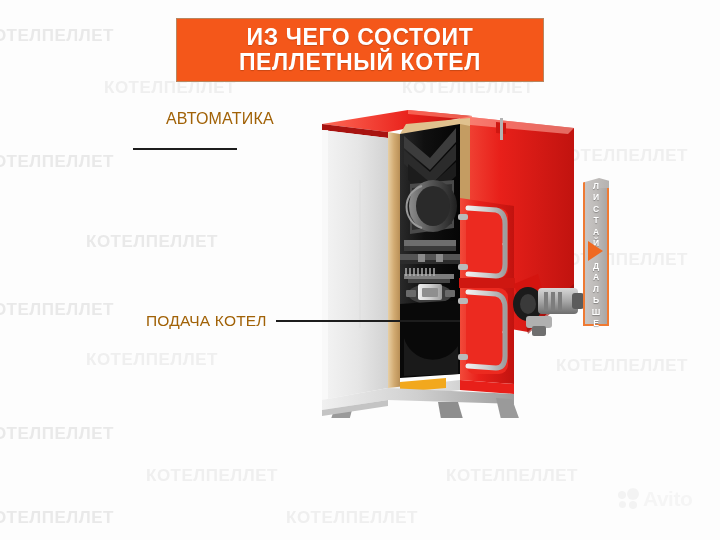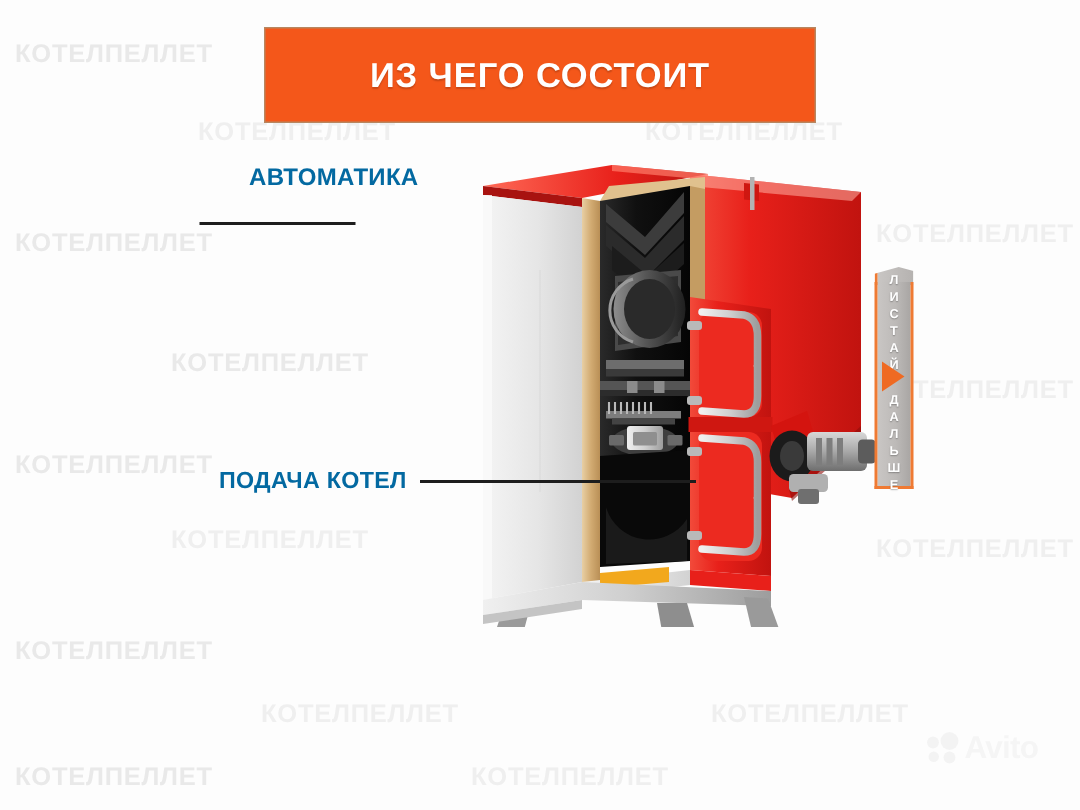--- a/index.html
+++ b/index.html
@@ -5,21 +5,21 @@
   html,body{margin:0;padding:0;}
   body{
     width:720px;height:540px;overflow:hidden;
     background:#ffffff;
     font-family:"Liberation Sans","DejaVu Sans",sans-serif;
     position:relative;
   }
   #stage{position:absolute;inset:0;width:720px;height:540px;overflow:hidden;background:#fdfdfd;}
 
   
-  .wm-layer{position:absolute;inset:0;pointer-events:none;z-index:1;margin-left:28px;}
+  .wm-layer{position:absolute;inset:0;pointer-events:none;z-index:1;}
   .wm{
     position:absolute;
     color:#e9e9e9;
     font-size:17px;font-weight:700;letter-spacing:.5px;
     white-space:nowrap;
     font-family:"Liberation Sans",sans-serif;
   }
   .wm.light{color:#efefef;}
 
   
@@ -34,21 +34,21 @@
   }
   #banner-top{left:176px;top:18px;width:368px;height:64px;}
   #banner-top .btxt{
     font-size:23px;font-weight:700;line-height:25px;letter-spacing:.6px;
     text-shadow:0 1px 1px rgba(0,0,0,.18);
   }
 
   
   .callout{position:absolute;z-index:7;display:flex;align-items:center;}
   .callout .lbl{
-    color:#0369a1;font-weight:700;font-size:15.5px;letter-spacing:.2px;
+    color:#a16207;font-weight:400;font-size:15.5px;letter-spacing:.2px;
     white-space:nowrap;
   }
   .callout .lead{
     height:2px;background:#1d1d1d;margin-left:9px;display:block;
   }
 
   #co-0{left:166px;top:110px;}
   #co-0 .lbl{font-size:16px;}
   #co-1{left:124px;top:148px;}
   #co-1 .lead{width:104px;}
@@ -126,20 +126,21 @@
     <div class="wm" style="left:-18px; top:424px;">КОТЕЛПЕЛЛЕТ</div>
     <div class="wm light" style="left:146px; top:466px;">КОТЕЛПЕЛЛЕТ</div>
     <div class="wm light" style="left:446px; top:466px;">КОТЕЛПЕЛЛЕТ</div>
     <div class="wm" style="left:-18px; top:508px;">КОТЕЛПЕЛЛЕТ</div>
     <div class="wm light" style="left:286px; top:508px;">КОТЕЛПЕЛЛЕТ</div>
   </div>
 
   <div class="banner" id="banner-top">
     <div>
       <div class="btxt">ИЗ ЧЕГО СОСТОИТ</div>
+      <div class="btxt">ПЕЛЛЕТНЫЙ КОТЕЛ</div>
     </div>
   </div>
 
   <svg id="boiler" viewBox="0 0 300 330">
     <defs>
       <linearGradient id="gRed" x1="0" y1="0" x2="1" y2="0">
         <stop offset="0%" stop-color="#f24a3a"></stop>
         <stop offset="35%" stop-color="#e8201a"></stop>
         <stop offset="100%" stop-color="#c1130f"></stop>
       </linearGradient>

